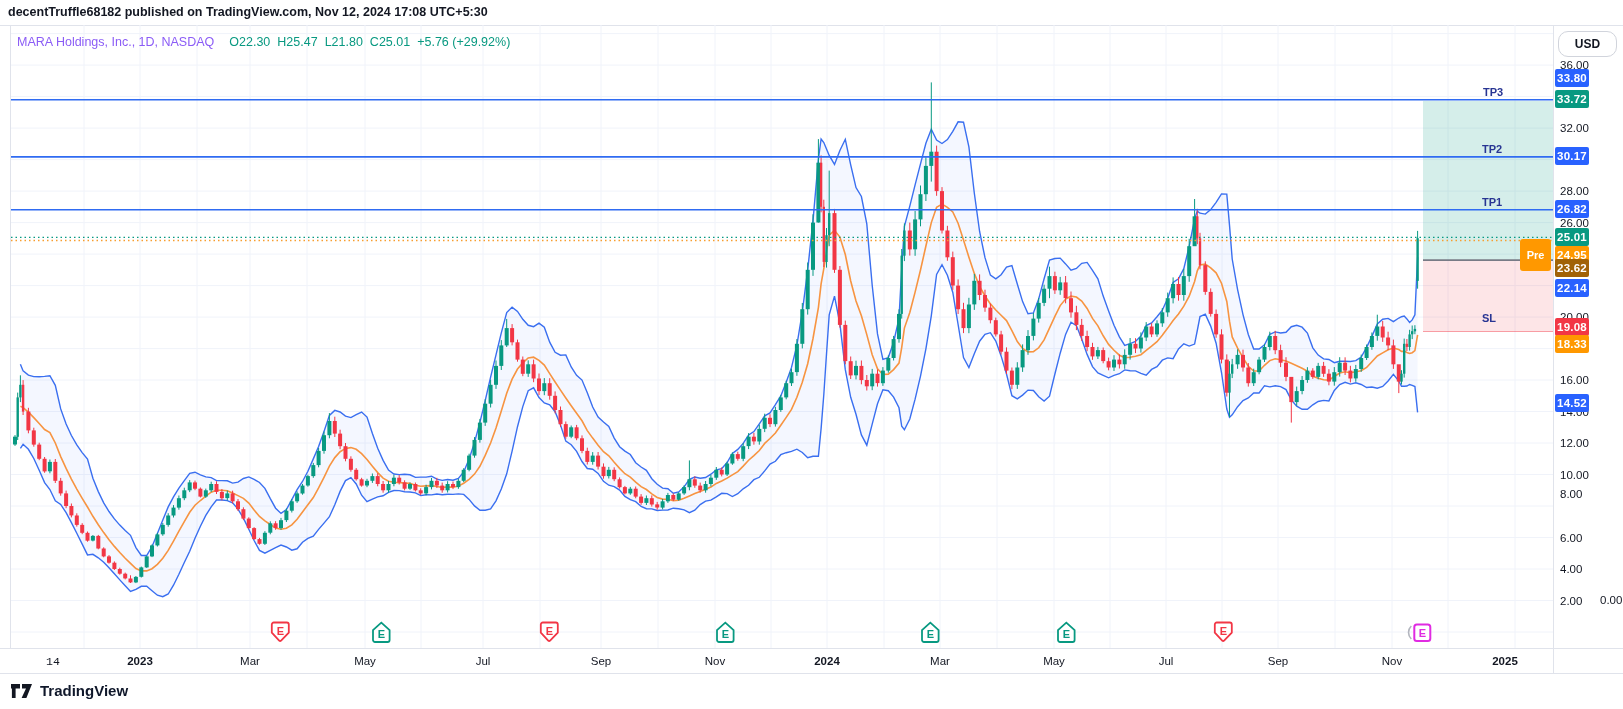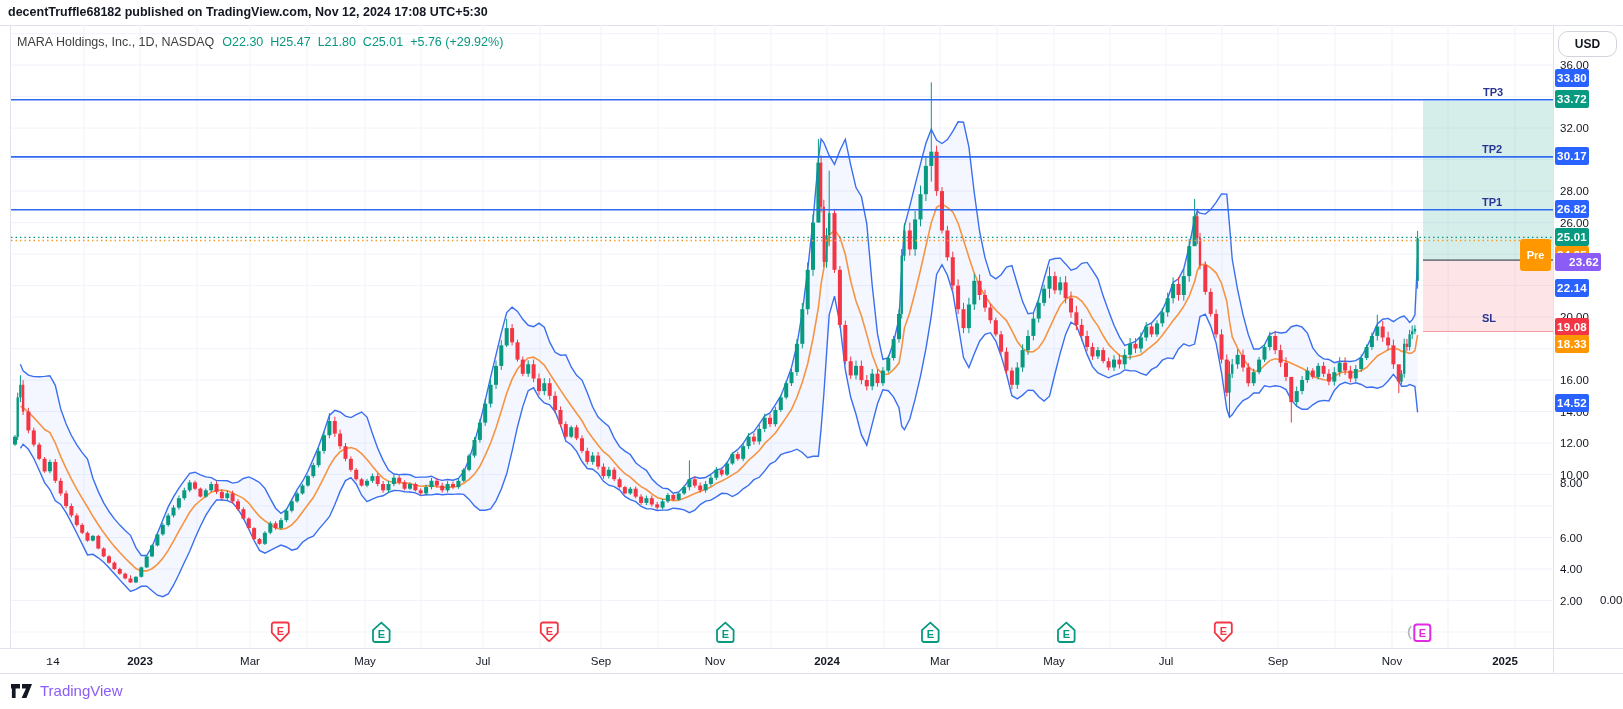--- a/index.html
+++ b/index.html
@@ -6,39 +6,39 @@
   #app{position:relative;width:1623px;height:709px;background:#ffffff;overflow:hidden;
        font-family:"Liberation Sans","DejaVu Sans",sans-serif;color:#131722;text-align:right;}
   .abs{position:absolute;}
   #header-line{left:8px;top:5px;font-size:12.5px;font-weight:600;color:#131722;white-space:nowrap;}
   #frame-top{left:0;top:25px;width:1623px;height:1px;background:#e0e3eb;}
   #frame-left{left:10px;top:25px;width:1px;height:623px;background:#e0e3eb;}
   #scale-sep{left:1553px;top:25px;width:1px;height:648px;background:#e0e3eb;}
   #time-sep{left:0;top:648px;width:1623px;height:1px;background:#e0e3eb;}
   #bottom-sep{left:0;top:673px;width:1623px;height:1px;background:#e0e3eb;}
   #symbol-bar{left:17px;top:35px;font-size:12.5px;white-space:nowrap;}
-  #symbol-title{color:#404040;margin-right:8px;}
+  #symbol-title{color:#8b5cf6;margin-right:15px;}
   .ohlc-tok{color:#089981;margin-right:7px;}
   #chart-svg{left:0;top:0;}
   #usd-button{left:1558px;top:31px;width:57px;height:24px;background:#fff;border:1px solid #d1d4dc;
       border-radius:10px;font-size:12px;font-weight:600;color:#131722;display:flex;align-items:center;
       justify-content:center;cursor:pointer;}
   .tick-label{position:absolute;left:1560px;font-size:11.5px;color:#131722;transform:translateY(-50%);}
   .price-badge{position:absolute;left:1555px;width:34px;height:18px;border-radius:2px;color:#fff;
       font-size:11.5px;font-weight:700;display:flex;align-items:center;justify-content:center;
       transform:translateY(-50%);letter-spacing:.2px;}
   #pre-tag{position:absolute;left:1520px;width:31px;height:32px;border-radius:3px;background:#FF9800;
       color:#fff;font-size:11px;font-weight:700;display:flex;align-items:center;justify-content:center;
       transform:translateY(-50%);}
   .time-label{position:absolute;top:655px;font-size:11.5px;color:#131722;transform:translateX(-50%);}
   .time-label.bold{font-weight:700;}
   .tp-label{position:absolute;font-size:11px;font-weight:700;color:#283593;transform:translate(-50%,-50%);}
   .earn{position:absolute;width:34px;height:24px;transform:translateX(-55%);cursor:pointer;}
   #logo-row{left:10px;top:682px;display:flex;align-items:center;gap:7px;cursor:pointer;}
-  #logo-text{font-size:15px;font-weight:400;color:#8b5cf6;}
+  #logo-text{font-size:15px;font-weight:700;color:#0f172a;}
 </style>
 </head>
 <body>
 
 <div id="app">
   <div class="abs" id="header-line">decentTruffle68182 published on TradingView.com, Nov 12, 2024 17:08 UTC+5:30</div>
   <div class="abs" id="frame-top"></div>
   <div class="abs" id="frame-left"></div>
 
   <svg class="abs" id="chart-svg" width="1623" height="709" viewBox="0 0 1623 709">
@@ -719,32 +719,32 @@
   </div>
 <div class="tick-label" style="top: 65.108px;">36.00</div>
     <div class="tick-label" style="top: 128.096px;">32.00</div>
     <div class="tick-label" style="top: 191.084px;">28.00</div>
     <div class="tick-label" style="top: 222.578px;">26.00</div>
     <div class="tick-label" style="top: 317.06px;">20.00</div>
     <div class="tick-label" style="top: 380.048px;">16.00</div>
     <div class="tick-label" style="top: 411.542px;">14.00</div>
     <div class="tick-label" style="top: 443.036px;">12.00</div>
     <div class="tick-label" style="top: 474.53px;">10.00</div>
-    <div class="tick-label" style="top: 483px;">8.00</div>
+    <div class="tick-label" style="top: 494px;">8.00</div>
     <div class="tick-label" style="top: 537.518px;">6.00</div>
     <div class="tick-label" style="top: 569.012px;">4.00</div>
     <div class="tick-label" style="top: 600.506px;">2.00</div>
     <div class="tick-label" style="top: 600px; padding-left: 40px;">0.0000</div>
     <div class="price-badge" style="top: 78px; background: rgb(41, 98, 255);">33.80</div>
     <div class="price-badge" style="top: 99px; background: rgb(8, 153, 129);">33.72</div>
     <div class="price-badge" style="top: 156px; background: rgb(41, 98, 255);">30.17</div>
     <div class="price-badge" style="top: 209px; background: rgb(41, 98, 255);">26.82</div>
     <div class="price-badge" style="top: 237px; background: rgb(8, 153, 129);">25.01</div>
     <div class="price-badge" style="top: 255px; background: rgb(255, 152, 0);">24.95</div>
-    <div class="price-badge" style="top: 262px; background: #8b5cf6; padding-left: 12px;">23.62</div>
+    <div class="price-badge" style="top: 268px; background: #a16207;">23.62</div>
     <div class="price-badge" style="top: 288px; background: rgb(41, 98, 255);">22.14</div>
     <div class="price-badge" style="top: 327px; background: rgb(242, 54, 69);">19.08</div>
     <div class="price-badge" style="top: 344px; background: rgb(255, 152, 0);">18.33</div>
     <div class="price-badge" style="top: 403px; background: rgb(41, 98, 255);">14.52</div>
     <div class="time-label" style="left: 53px; font-family: Liberation Mono, monospace;">14</div>
     <div class="time-label bold" style="left: 140px;">2023</div>
     <div class="time-label" style="left: 250px;">Mar</div>
     <div class="time-label" style="left: 365px;">May</div>
     <div class="time-label" style="left: 483px;">Jul</div>
     <div class="time-label" style="left: 601px;">Sep</div>

